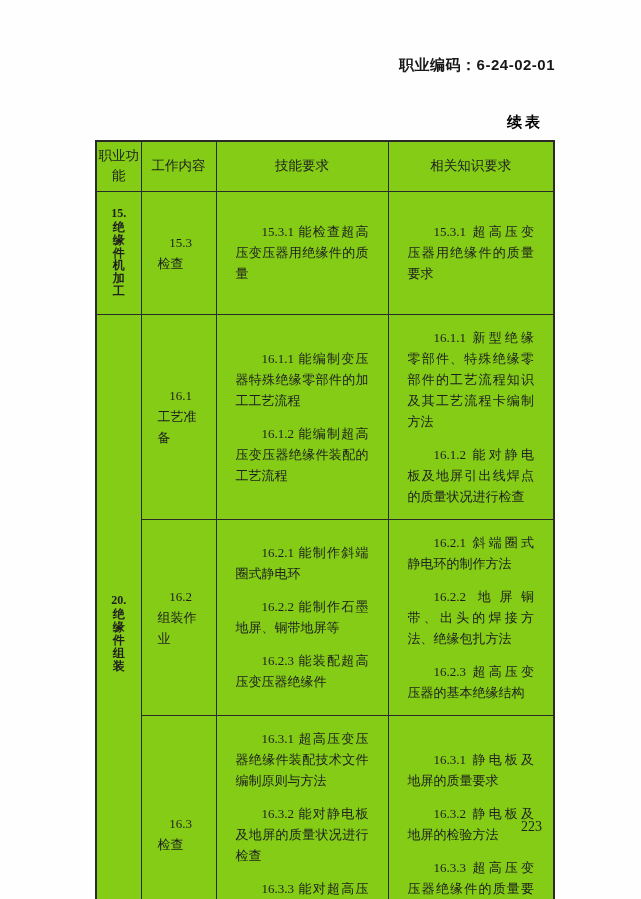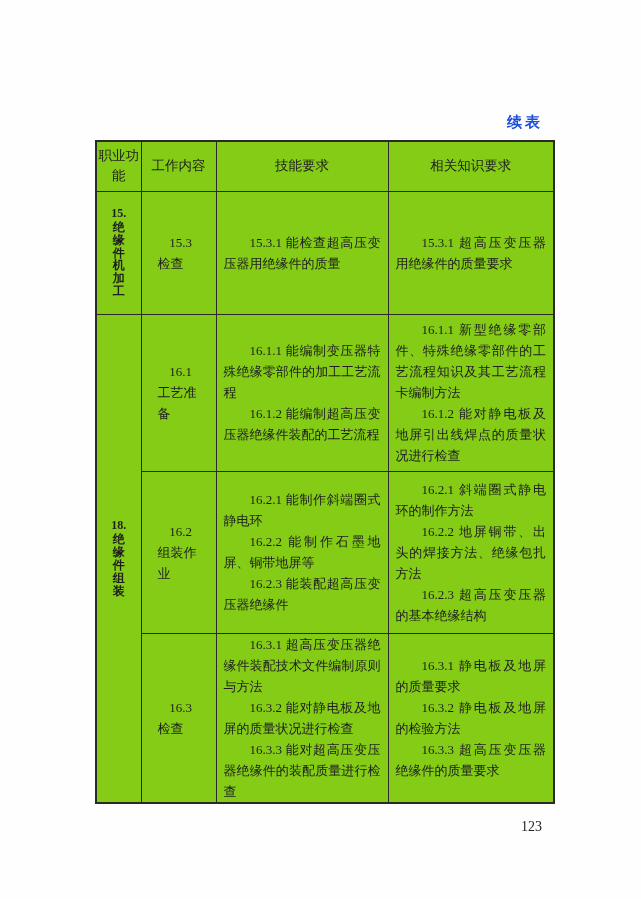--- a/index.html
+++ b/index.html
@@ -26,21 +26,21 @@
     letter-spacing: 0.5px;
     color: #181818;
   }
   .continued-label {
     position: absolute;
     top: 113px;
     right: 98px;
     font-weight: bold;
     font-size: 15px;
     letter-spacing: 3px;
-    color: #1d4ed8;
+    color: #000000;
   }
   table.req-table {
     position: absolute;
     top: 140px;
     left: 95px;
     width: 458px;
     border-collapse: collapse;
     table-layout: fixed;
     border: 2px solid #2a2a2a;
     background: #84cc16;
@@ -87,39 +87,40 @@
     margin: 12px;
     padding: 0 4px;
     text-indent: 0.9em;
     text-align: left;
     line-height: 21px;
   }
   td.skill-cell, td.know-cell {
     font-size: 13px;
   }
   td.skill-cell p, td.know-cell p {
-    margin: 0;
+    margin: 12px;
     padding: 0 7px;
     text-indent: 2em;
     text-align: justify;
     line-height: 21px;
   }
   .page-number {
     position: absolute;
     top: 819px;
     right: 99px;
     font-size: 14px;
     color: #222;
   }
 </style>
 </head>
 <body>
 
 <div class="page">
 
+  <div class="doc-code">职业编码：6-24-02-01</div>
 
   <div class="continued-label">续表</div>
 
   <table class="req-table">
     <colgroup>
       <col style="width:45px">
       <col style="width:75px">
       <col style="width:172px">
       <col style="width:166px">
     </colgroup>
@@ -143,21 +144,21 @@
         <td class="skill-cell">
           <p>15.3.1 能检查超高压变压器用绝缘件的质量</p>
         </td>
         <td class="know-cell">
           <p>15.3.1 超高压变压器用绝缘件的质量要求</p>
         </td>
       </tr>
 
       <tr class="row-16-1">
         <td class="func-cell" rowspan="3">
-          <span class="func-num">18.</span>
+          <span class="func-num">20.</span>
           <span class="func-vert">绝缘件组装</span>
         </td>
         <td class="work-cell">
           <p>16.1 工艺准备</p>
         </td>
         <td class="skill-cell">
           <p>16.1.1 能编制变压器特殊绝缘零部件的加工工艺流程</p>
           <p>16.1.2 能编制超高压变压器绝缘件装配的工艺流程</p>
         </td>
         <td class="know-cell">
@@ -193,15 +194,15 @@
         </td>
         <td class="know-cell">
           <p>16.3.1 静电板及地屏的质量要求</p>
           <p>16.3.2 静电板及地屏的检验方法</p>
           <p>16.3.3 超高压变压器绝缘件的质量要求</p>
         </td>
       </tr>
     </tbody>
   </table>
 
-  <div class="page-number">123</div>
+  <div class="page-number">223</div>
 
 </div>
 
 </body></html>

